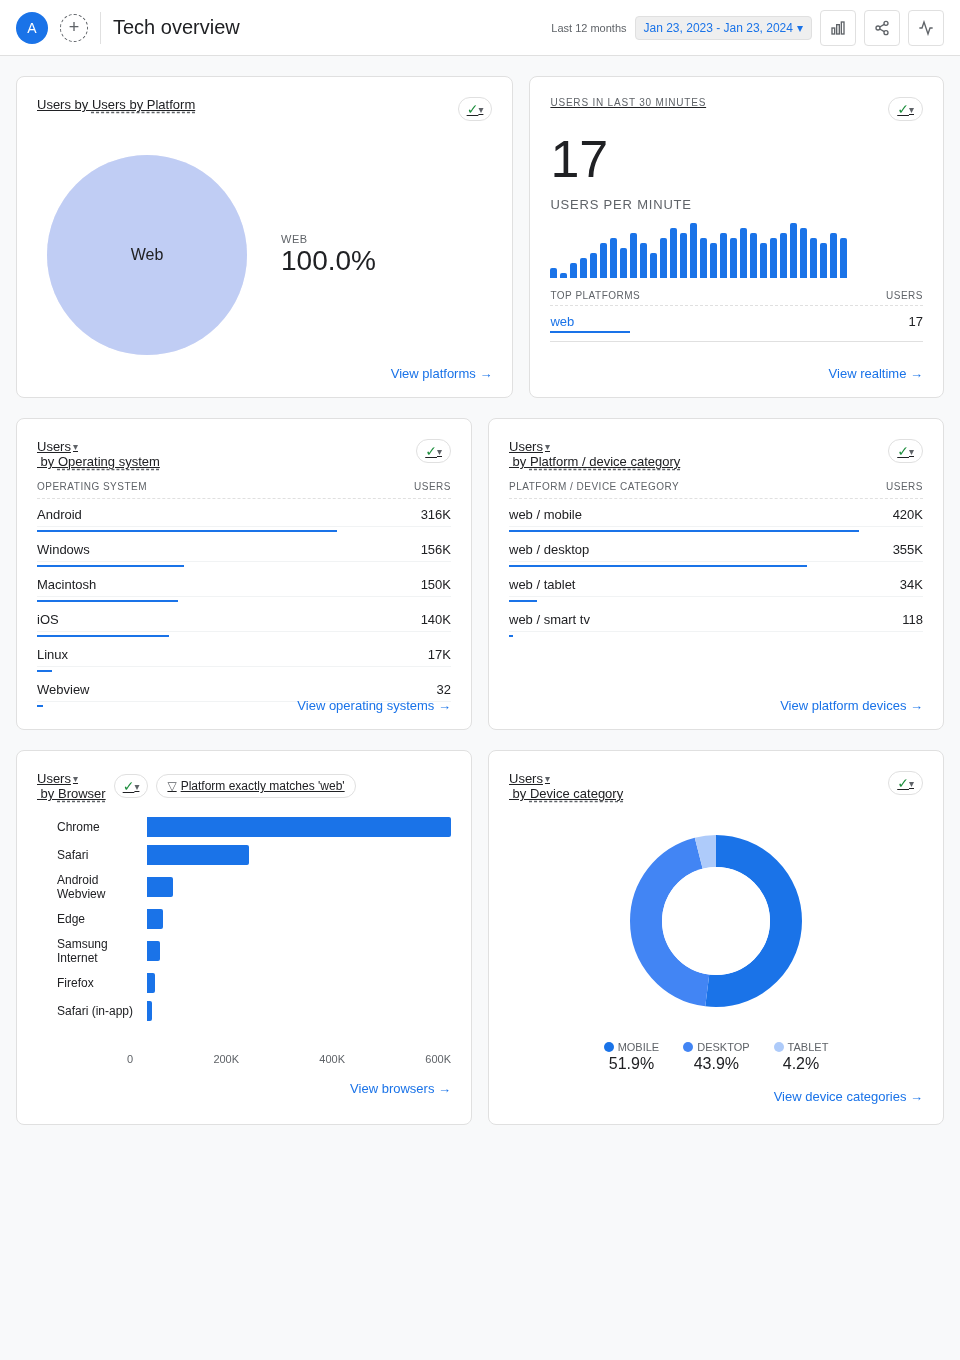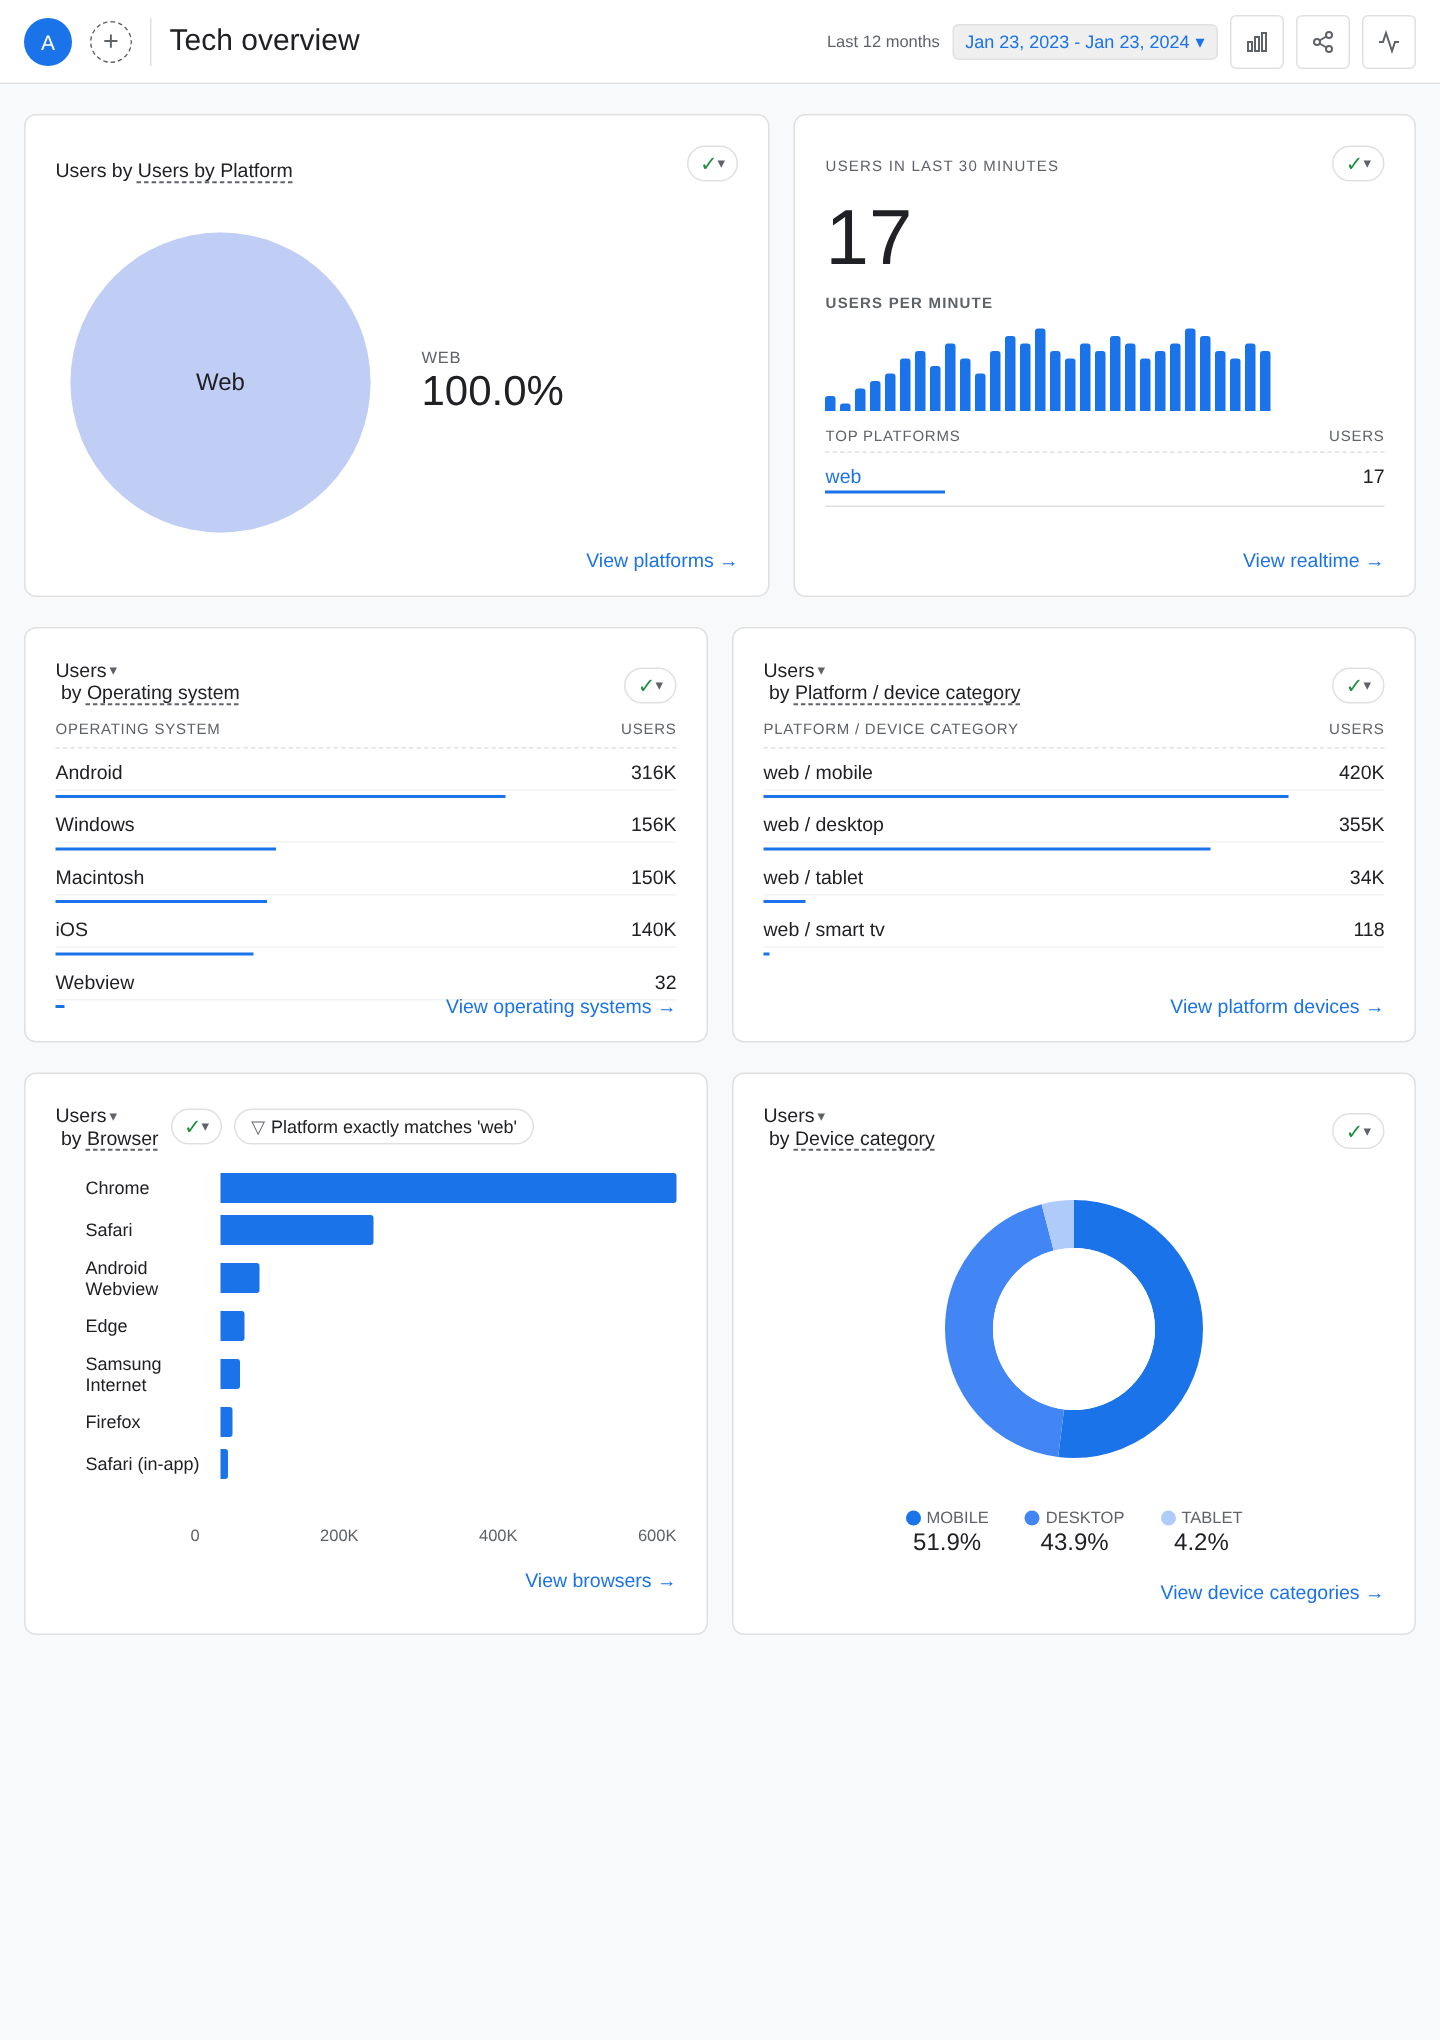--- a/index.html
+++ b/index.html
@@ -40,21 +40,21 @@
     .main { padding: 20px 16px; }
 
     
     .cards-row { display: flex; gap: 16px; margin-bottom: 20px; }
     .card {
       background: #fff; border-radius: 8px; border: 1px solid #e0e0e0;
       padding: 20px; flex: 1; position: relative;
     }
 
     
-    .card-header { display: flex; align-items: flex-end; justify-content: space-between; margin-bottom: 12px; }
+    .card-header { display: flex; align-items: flex-start; justify-content: space-between; margin-bottom: 12px; text-decoration: underline; }
     .card-title { font-size: 13px; color: #202124; }
     .card-title u { text-decoration: underline; text-decoration-style: dashed; text-underline-offset: 3px; text-decoration-color: #5f6368; }
     .card-title-dropdown { display: flex; align-items: center; gap: 2px; }
     .check-dropdown {
       display: flex; align-items: center; gap: 0; border: 1px solid #e0e0e0;
       border-radius: 20px; padding: 3px 8px; cursor: pointer; background: none;
     }
     .check-icon { color: #1e8e3e; font-size: 14px; }
     .caret { font-size: 10px; color: #5f6368; }
 
@@ -68,21 +68,21 @@
     .pie-container { display: flex; align-items: center; gap: 24px; padding: 12px 0; }
     .pie-chart-wrap { position: relative; width: 220px; height: 220px; flex-shrink: 0; }
     .pie-legend { display: flex; flex-direction: column; gap: 8px; }
     .pie-legend-item { display: flex; flex-direction: column; }
     .pie-legend-category { font-size: 11px; color: #5f6368; text-transform: uppercase; letter-spacing: 0.5px; }
     .pie-legend-value { font-size: 28px; font-weight: 400; }
 
     
     .rt-users-count { font-size: 52px; font-weight: 300; color: #202124; line-height: 1; }
     .rt-label { font-size: 10px; color: #5f6368; text-transform: uppercase; letter-spacing: 0.8px; margin-bottom: 4px; }
-    .rt-sublabel { font-size: 10px; color: #5f6368; text-transform: uppercase; letter-spacing: 0.8px; margin: 12px 0 6px; font-weight: bold; }
+    .rt-sublabel { font-size: 13px; color: #5f6368; text-transform: uppercase; letter-spacing: 0.8px; margin: 12px 0 6px; }
     .rt-bars { display: flex; align-items: flex-end; gap: 3px; height: 60px; }
     .rt-bar { background: #1a73e8; border-radius: 2px 2px 0 0; min-width: 7px; }
     .rt-table { width: 100%; margin-top: 12px; }
     .rt-table-header { display: flex; justify-content: space-between; font-size: 10px; color: #5f6368; text-transform: uppercase; letter-spacing: 0.5px; padding-bottom: 4px; border-bottom: 1px dashed #e0e0e0; }
     .rt-table-row { display: flex; justify-content: space-between; padding: 8px 0; border-bottom: 1px solid #e0e0e0; }
     .rt-platform-name { font-size: 13px; color: #1a73e8; }
     .rt-platform-count { font-size: 13px; }
     .rt-bar-underline { height: 2px; background: #1a73e8; margin-top: 2px; }
 
     
@@ -294,20 +294,27 @@
   </div>
             <div>
     <div class="data-table-row">
       <span class="data-row-name">iOS</span>
       <span class="data-row-value">140K</span>
     </div>
     <div class="data-bar" style="width:44%; max-width:132px;"></div>
   </div>
             <div>
     <div class="data-table-row">
+      <span class="data-row-name">Linux</span>
+      <span class="data-row-value">17K</span>
+    </div>
+    <div class="data-bar" style="width:5%; max-width:15px;"></div>
+  </div>
+            <div>
+    <div class="data-table-row">
       <span class="data-row-name">Webview</span>
       <span class="data-row-value">32</span>
     </div>
     <div class="data-bar" style="width:2%; max-width:6px;"></div>
   </div>
           </div>
       </div>
       <a class="card-view-link">View operating systems →</a>
     </div>
 

